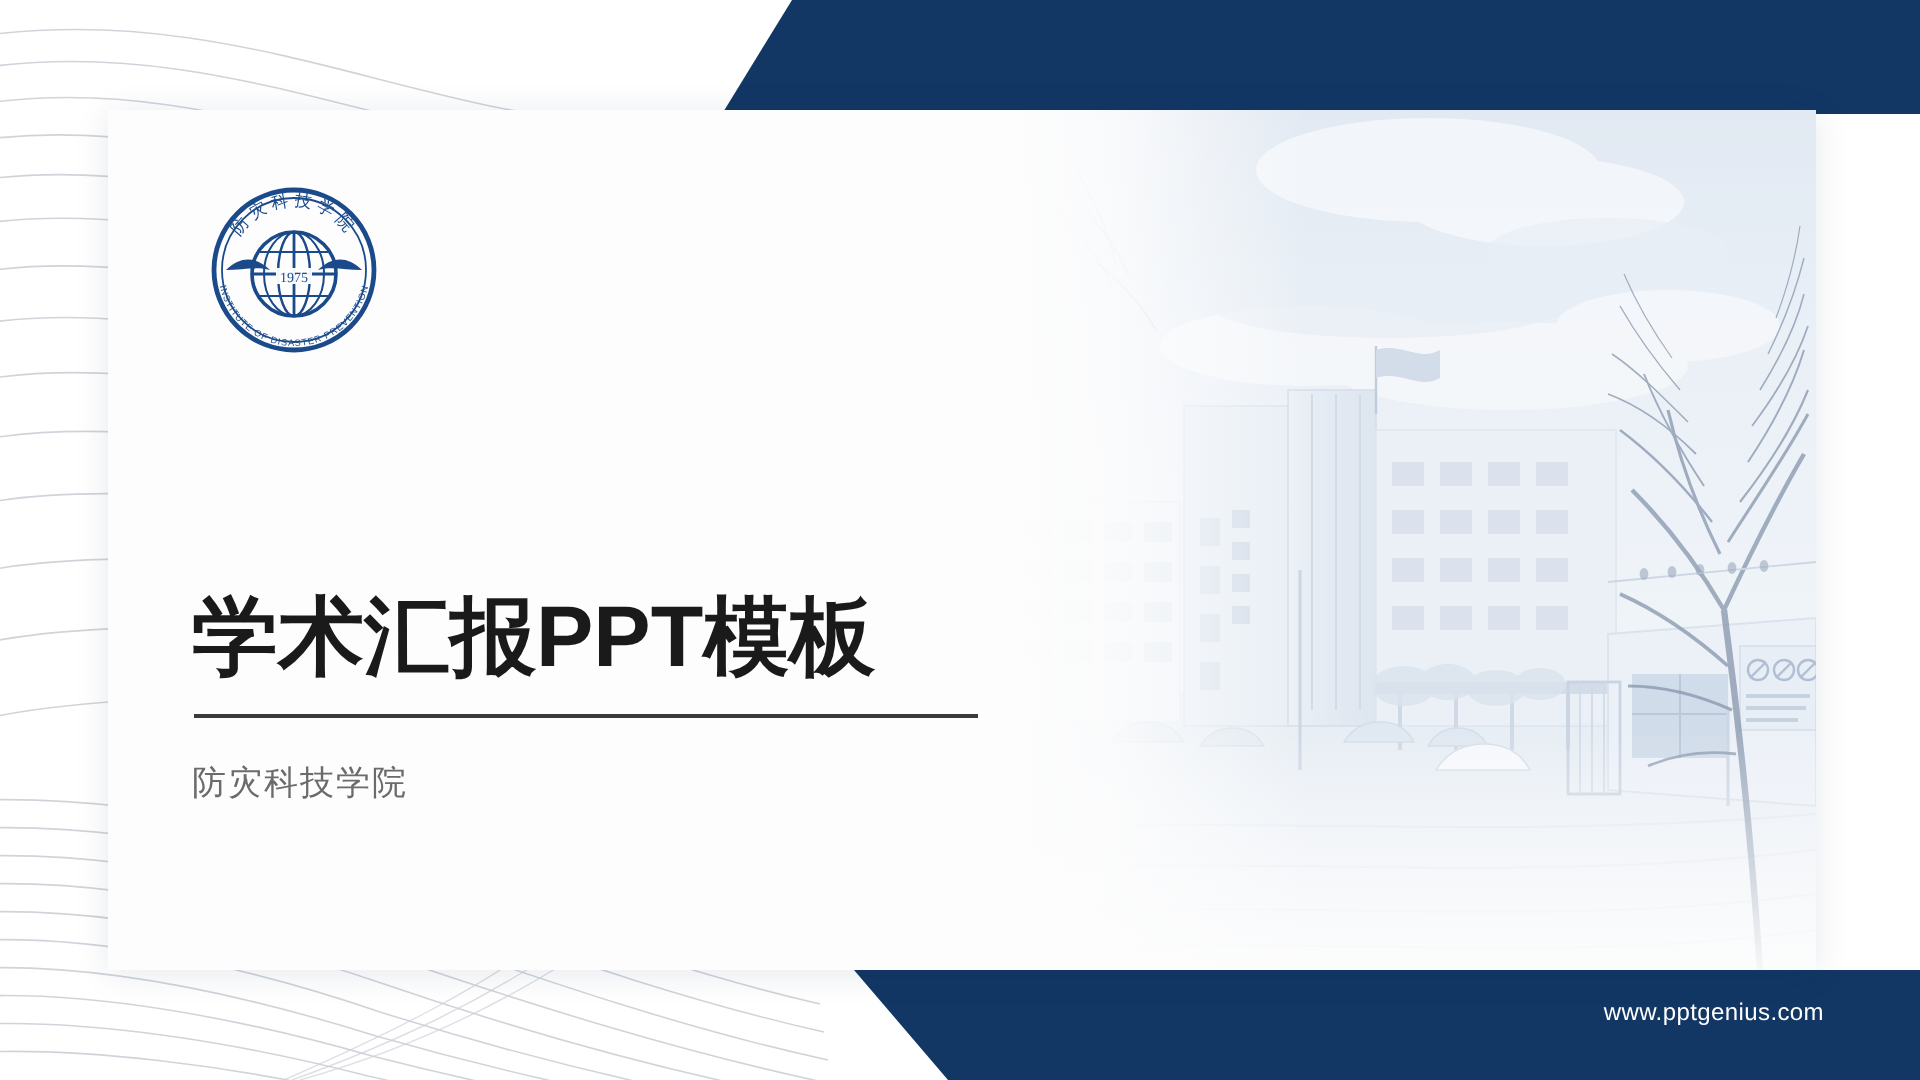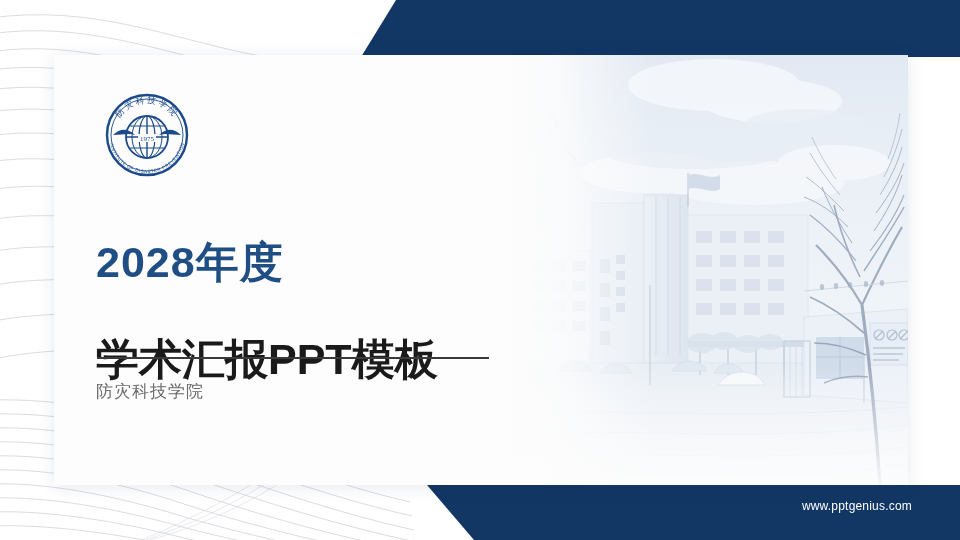--- a/index.html
+++ b/index.html
@@ -102,21 +102,20 @@
   .main-line {
     position: absolute;
     left: 42px;
     top: 243px;
     font-size: 43px;
     font-weight: bold;
     color: #1a1a1a;
     letter-spacing: 0px;
     line-height: 1;
     white-space: nowrap;
-    margin-top: 40px;
   }
   .divider {
     position: absolute;
     left: 43px;
     top: 302px;
     width: 392px;
     height: 2px;
     background: #3a3a3a;
   }
   .subtitle {
@@ -447,21 +446,20 @@
           <text font-family="Liberation Sans, sans-serif" font-size="8.5" fill="#1b4a8a" letter-spacing="2.4">
             <textPath href="#arcTop" startOffset="50%" text-anchor="middle">防灾科技学院</textPath>
           </text>
 
           <text font-family="Liberation Sans, sans-serif" font-size="4.6" fill="#1b4a8a" letter-spacing="0.5">
             <textPath href="#arcBottom" startOffset="50%" text-anchor="middle">INSTITUTE OF DISASTER PREVENTION</textPath>
           </text>
         </svg>
       </div>
 
-      <div class="year-line">2028年度</div>
       <div class="main-line">学术汇报PPT模板</div>
       <div class="divider"></div>
       <div class="subtitle">防灾科技学院</div>
 
 
     </div>
   </div>
 
   <div class="footer-url">www.pptgenius.com</div>
 

